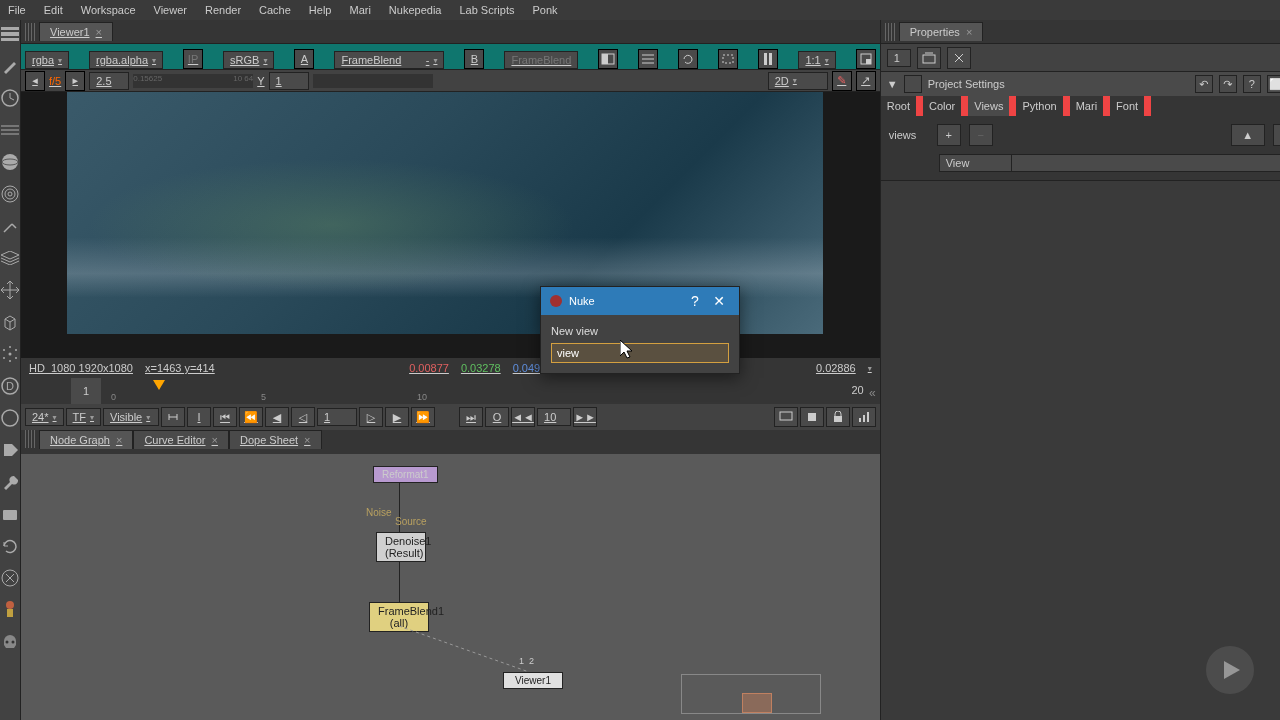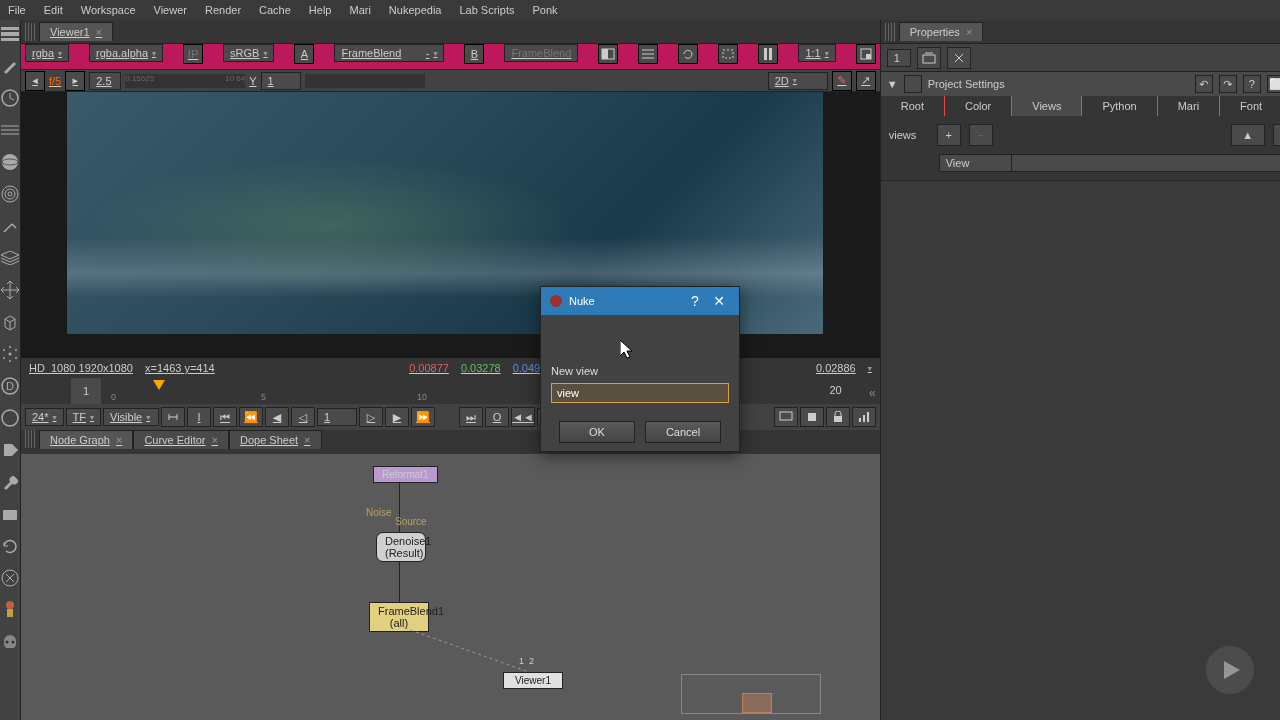--- a/index.html
+++ b/index.html
@@ -9,61 +9,61 @@
 .main-container { display: flex; height: 700px; }
 .left-toolbar { width: 38px; background: #424242; border-right: 1px solid #222; display: flex; flex-direction: column; align-items: center; padding-top: 4px; gap: 12px; }
 .tool-icon { width: 20px; height: 20px; display: flex; align-items: center; justify-content: center; color: #aaa; cursor: pointer; }
 .center-area { flex: 1; display: flex; flex-direction: column; text-decoration: underline; }
 .right-panel { width: 454px; background: #3a3a3a; border-left: 1px solid #222; }
 .tab-bar { height: 24px; background: #353535; display: flex; align-items: center; border-bottom: 1px solid #222; padding-left: 4px; }
 .tab { background: #4a4a4a; padding: 3px 10px; border: 1px solid #222; border-bottom: none; display: flex; align-items: center; gap: 6px; }
 .tab.light { background: #555; }
 .tab .close { color: #999; cursor: pointer; }
 .grip { width: 10px; height: 18px; background: repeating-linear-gradient(90deg, #666 0 1px, transparent 1px 3px); margin-right: 4px; }
-.viewer-controls { height: 26px; background: #be185d; display: flex; align-items: flex-start; padding: 0 4px; gap: 20px; border-bottom: 1px solid #222; }
+.viewer-controls { height: 26px; background: #0f766e; display: flex; align-items: flex-end; padding: 0 4px; gap: 20px; border-bottom: 1px solid #222; }
 .vc-select { background: #4a4a4a; border: 1px solid #222; padding: 2px 6px; display: flex; align-items: center; gap: 4px; }
 .vc-btn { width: 20px; height: 20px; background: #4a4a4a; border: 1px solid #000000; display: flex; align-items: center; justify-content: center; cursor: pointer; }
 .viewer-sub { height: 22px; background: #424242; display: flex; align-items: center; padding: 0 4px; gap: 4px; border-bottom: 1px solid #222; }
 .viewport { flex: 1; background: #1a1a1a; position: relative; overflow: hidden; }
 .stadium-img { position: absolute; left: 46px; top: 0; width: 756px; height: 242px; background: linear-gradient(135deg, #3a5a6a 0%, #2a4a5a 40%, #1a3a4a 70%, #4a6a7a 100%); }
 .stadium-overlay { position: absolute; inset: 0; background: radial-gradient(ellipse at 35% 55%, rgba(100,140,100,0.4) 0%, transparent 35%), linear-gradient(180deg, transparent 60%, rgba(200,210,220,0.25) 75%, transparent 85%); }
 .info-bar { height: 20px; background: #353535; display: flex; align-items: center; padding: 0 8px; gap: 12px; font-family: monospace; }
 .info-red { color: #e06060; }
 .info-green { color: #60c060; }
 .info-blue { color: #6090e0; }
 .timeline-area { height: 26px; background: #424242; border-bottom: 1px solid #222; position: relative; }
 .timeline-ruler { height: 26px; position: relative; background: #353535; }
 .tick-label { position: absolute; top: 14px; font-size: 9px; color: #888; }
 .playhead { position: absolute; left: 132px; top: 2px; width: 0; height: 0; border-left: 6px solid transparent; border-right: 6px solid transparent; border-top: 10px solid #ffa500; }
 .transport { height: 26px; background: #424242; display: flex; align-items: center; padding: 0 4px; gap: 2px; }
 .tbtn { width: 24px; height: 20px; background: #4a4a4a; border: 1px solid #222; display: flex; align-items: center; justify-content: center; cursor: pointer; }
 .node-graph { flex: 1; background: #5a5a5a; position: relative; }
 .ng-tabs { height: 24px; background: #353535; display: flex; align-items: flex-start; padding-left: 4px; }
 .node { position: absolute; padding: 2px 8px; border: 1px solid #222; font-size: 10px; text-align: center; }
 .node.reformat { background: #b89ad0; left: 352px; top: 12px; }
-.node.denoise { background: #d0d0d0; color: #222; left: 355px; top: 78px; width: 50px; border-radius: 7px; }
+.node.denoise { background: #d0d0d0; color: #222; left: 355px; top: 78px; width: 50px; }
 .node.frameblend { background: #e0d080; color: #222; left: 348px; top: 148px; width: 60px; }
 .node.viewer { background: #e0e0e0; color: #222; left: 482px; top: 218px; width: 60px; }
 .node-label { position: absolute; font-size: 10px; color: #b8a060; }
 .wire { position: absolute; background: #222; }
 .dialog { position: absolute; left: 540px; top: 286px; width: 200px; background: #424242; border: 1px solid #222; box-shadow: 0 4px 16px rgba(0,0,0,0.5); z-index: 100; }
 .dialog-title { height: 28px; background: #2e7bb8; display: flex; align-items: center; padding: 0 8px; color: #fff; }
 .dialog-title .spacer { flex: 1; }
 .dialog-title .wbtn { width: 24px; text-align: center; cursor: pointer; font-size: 14px; }
-.dialog-body { padding: 10px; margin-top: 40px; }
+.dialog-body { padding: 10px; }
 .dialog-label { margin-bottom: 6px; color: #ddd; }
 .dialog-input { width: 100%; background: #5a5040; border: 1px solid #d4a040; padding: 3px 5px; color: #fff; }
 .dialog-buttons { display: flex; justify-content: center; gap: 10px; padding: 8px; }
 .dialog-btn { width: 76px; height: 22px; background: linear-gradient(#5a5a5a, #444); border: 1px solid #222; color: #ddd; cursor: pointer; }
 .prop-header { height: 28px; background: #424242; display: flex; align-items: center; padding: 0 6px; gap: 6px; border-bottom: 1px solid #222; }
 .prop-section { background: #353535; border-bottom: 1px solid #222; }
 .prop-title { height: 24px; display: flex; align-items: center; padding: 0 6px; gap: 6px; background: #4a4a4a; }
 .prop-title .spacer { flex: 1; }
 .prop-tabs { display: flex; background: #353535; }
-.prop-tab { padding: 4px 20px; cursor: pointer; border-right: 1px solid #ef4444; }
+.prop-tab { padding: 4px 6px; cursor: pointer; border-right: 7px solid #ef4444; }
 .prop-tab.active { background: #4a4a4a; }
 .prop-content { padding: 8px; }
 .prop-row { display: flex; align-items: center; gap: 8px; margin-bottom: 8px; }
 .small-btn { width: 24px; height: 22px; background: #4a4a4a; border: 1px solid #222; display: flex; align-items: center; justify-content: center; cursor: pointer; }
 .sort-btn { width: 34px; height: 22px; background: #4a4a4a; border: 1px solid #222; display: flex; align-items: center; justify-content: center; }
 .views-table { width: 368px; margin-left: 50px; }
 .vt-header { display: flex; background: #4a4a4a; border: 1px solid #222; }
 .vt-cell-h { padding: 2px 6px; }
 .vt-view { width: 72px; border-right: 1px solid #222; }
 .vt-colour { flex: 1; }
@@ -288,21 +288,21 @@
             <rect x="1" y="1" width="10" height="10" fill="none" stroke="#ccc"></rect>
             <rect x="6" y="6" width="5" height="5" fill="#ccc"></rect>
           </svg>
         </div>
     </div>
 
     <div class="viewer-sub">
       <div class="vc-btn">◂</div>
       <span class="orange">f/5</span>
       <div class="vc-btn">▸</div>
-      <div class="vc-select" style="width:32px">2.5</div>
+      <div class="vc-select" style="width:40px">2.5</div>
       <div style="flex:0 0 120px;height:14px;background:#333;position:relative">
         <div style="position:absolute;left:0;font-size:8px;color:#666">0.15625</div>
         <div style="position:absolute;right:0;font-size:8px;color:#666">10 64</div>
       </div>
       <span>Y</span>
       <div class="vc-select" style="width:40px">1</div>
       <div style="flex:0 0 120px;height:14px;background:#333"></div>
       <div style="flex:1"></div>
       <div class="vc-select" style="width:60px">
           <span>2D</span>
@@ -331,21 +331,21 @@
       <span class="caret">▾</span>
     </div>
 
     <div class="timeline-area">
       <div class="timeline-ruler">
         <div style="position:absolute;left:50px;top:0;width:30px;height:26px;background:#4a4a4a;display:flex;align-items:center;justify-content:center">1</div>
         <div style="position:absolute;left:90px;top:14px;font-size:9px;color:#888">0</div>
         <div class="playhead"></div>
         <div class="tick-label" style="left:240px">5</div>
         <div class="tick-label" style="left:396px">10</div>
-        <div style="position:absolute;right:38px;top:6px">20</div>
+        <div style="position:absolute;right:16px;top:6px">20</div>
         <div style="position:absolute;right:4px;top:8px;font-size:12px;color:#888;cursor:pointer">«</div>
       </div>
     </div>
 
     <div class="transport">
       <div class="vc-select">
           <span>24*</span>
           <span class="caret">▾</span>
         </div>
       <div class="vc-select">
@@ -512,24 +512,20 @@
       </svg>
     <span style="margin-left:6px">Nuke</span>
     <span class="spacer"></span>
     <span class="wbtn">?</span>
     <span class="wbtn">✕</span>
   </div>
   <div class="dialog-body">
     <div class="dialog-label">New view</div>
     <input class="dialog-input" value="view" style="">
   </div>
-  <div class="dialog-buttons">
-    <button class="dialog-btn">OK</button>
-    <button class="dialog-btn">Cancel</button>
-  </div>
 </div>
 
 <svg class="cursor-arrow" width="16" height="20">
   <path d="M0 0 L0 16 L4 12 L7 18 L10 17 L7 11 L12 11 Z" fill="#fff" stroke="#000"></path>
 </svg>
 
 <div class="play-overlay">
   <svg width="24" height="24">
       <path d="M6 3 L22 12 L6 21 Z" fill="rgba(200,200,200,0.6)"></path>
     </svg>

